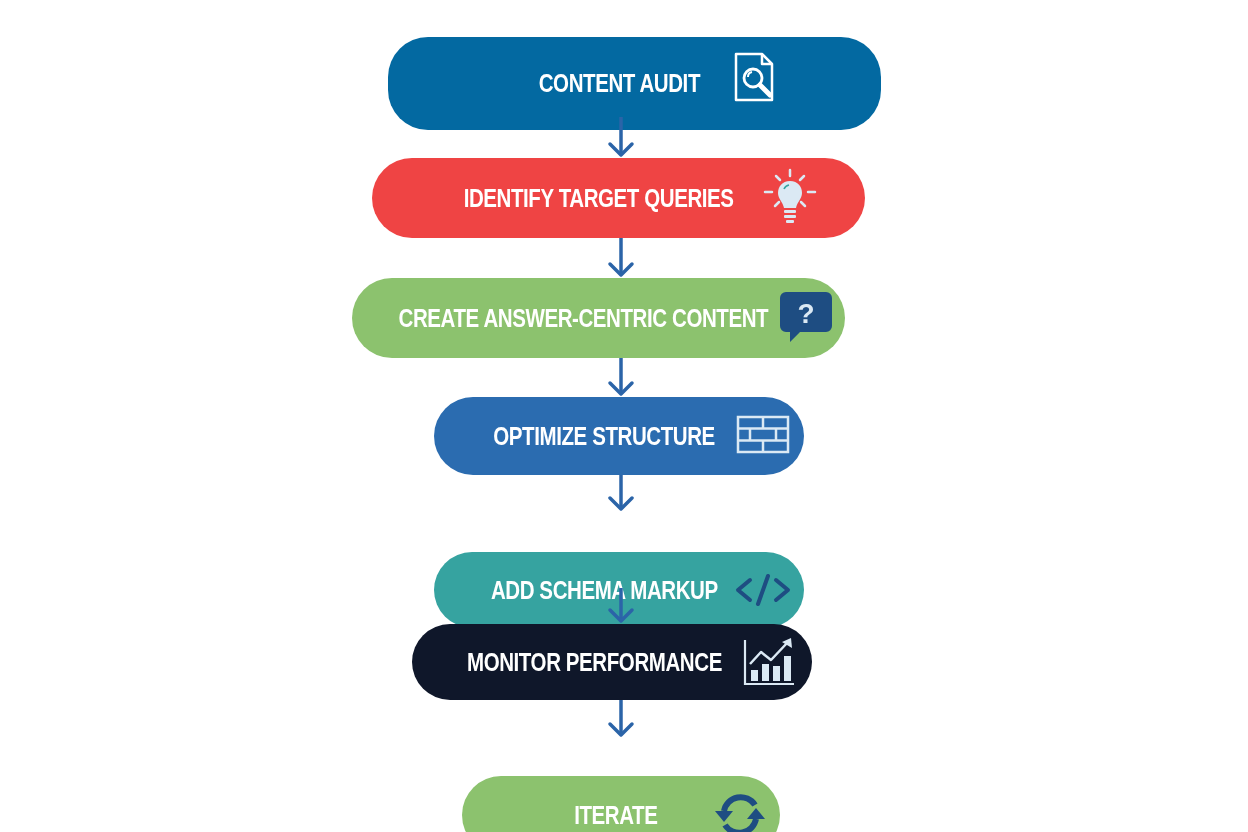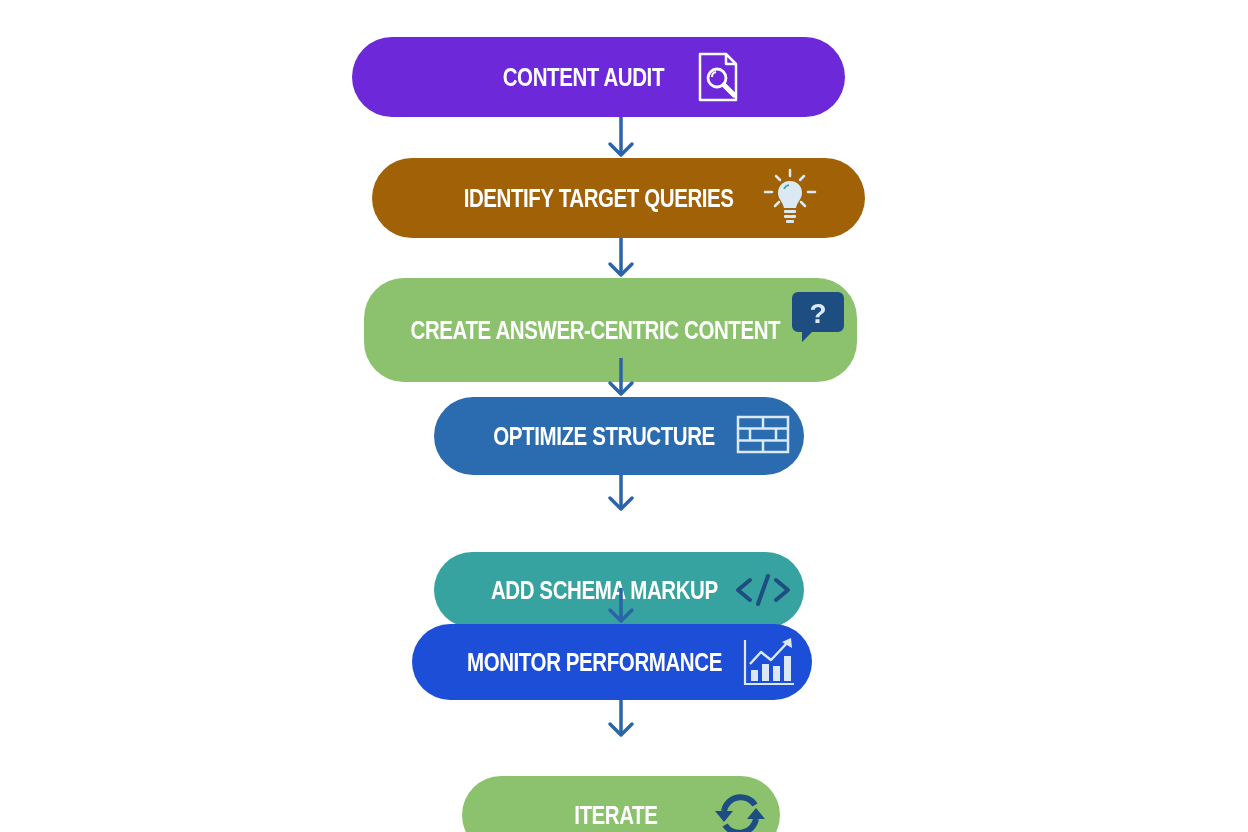--- a/index.html
+++ b/index.html
@@ -41,41 +41,41 @@
     }
     .arrow {
       position: absolute;
       width: 30px;
     }
     .arrow svg { display: block; }
   </style>
 </head>
 <body>
 
-<div class="step" style="left:352px; top:37px; width:493px; height:80px; background:#6d28d9;">
+<div class="step" style="left:388px; top:37px; width:493px; height:93px; background:#0369a1;">
   <span class="step-label" style="margin-left:-30px;">CONTENT AUDIT</span>
   <span class="step-icon" style="left:342px; top:14px; width:50px; height:52px;">
     <svg width="46" height="52" viewBox="0 0 46 52">
       <path d="M4 3 H30 L40 13 V49 H4 Z" fill="none" stroke="#ffffff" stroke-width="2.5" stroke-linejoin="round"></path>
       <path d="M30 3 V13 H40" fill="none" stroke="#ffffff" stroke-width="2.5" stroke-linejoin="round"></path>
       <circle cx="21" cy="27" r="9" fill="none" stroke="#ffffff" stroke-width="2.8"></circle>
       <path d="M16 26 A5 5 0 0 1 20 21" fill="none" stroke="#ffffff" stroke-width="2"></path>
       <path d="M28 34 L38 44" stroke="#ffffff" stroke-width="5" stroke-linecap="round"></path>
     </svg>
   </span>
 </div>
 
 <div class="arrow" style="left:606px; top:117px; height:41px;">
   <svg width="30" height="41" viewBox="0 0 30 41">
     <line x1="15" y1="0" x2="15" y2="38" stroke="#2b64a8" stroke-width="3.5"></line>
     <polyline points="4,27 15,38 26,27" fill="none" stroke="#2b64a8" stroke-width="3.5" stroke-linecap="round" stroke-linejoin="round"></polyline>
   </svg>
 </div>
 
-<div class="step" style="left:372px; top:158px; width:493px; height:80px; background:#a16207;">
+<div class="step" style="left:372px; top:158px; width:493px; height:80px; background:#ef4444;">
   <span class="step-label" style="margin-left:-40px;">IDENTIFY TARGET QUERIES</span>
   <span class="step-icon" style="left:390px; top:10px; width:56px; height:60px;">
     <svg width="56" height="60" viewBox="0 0 56 60">
       <g stroke="#dbe9f4" stroke-width="2.5" stroke-linecap="round">
         <line x1="28" y1="2" x2="28" y2="8"></line>
         <line x1="14" y1="8" x2="18" y2="12"></line>
         <line x1="42" y1="8" x2="38" y2="12"></line>
         <line x1="3" y1="24" x2="10" y2="24"></line>
         <line x1="46" y1="24" x2="53" y2="24"></line>
         <line x1="13" y1="38" x2="17" y2="34"></line>
@@ -90,21 +90,21 @@
   </span>
 </div>
 
 <div class="arrow" style="left:606px; top:238px; height:40px;">
   <svg width="30" height="40" viewBox="0 0 30 40">
     <line x1="15" y1="0" x2="15" y2="37" stroke="#2b64a8" stroke-width="3.5"></line>
     <polyline points="4,26 15,37 26,26" fill="none" stroke="#2b64a8" stroke-width="3.5" stroke-linecap="round" stroke-linejoin="round"></polyline>
   </svg>
 </div>
 
-<div class="step" style="left:364px; top:278px; width:493px; height:104px; background:#8cc26e;">
+<div class="step" style="left:352px; top:278px; width:493px; height:80px; background:#8cc26e;">
   <span class="step-label" style="margin-left:-30px;">CREATE ANSWER-CENTRIC CONTENT</span>
   <span class="step-icon" style="left:428px; top:12px; width:54px; height:56px;">
     <svg width="54" height="56" viewBox="0 0 54 56">
       <path d="M6 2 H46 A6 6 0 0 1 52 8 V36 A6 6 0 0 1 46 42 H20 L10 52 V42 H6 A6 6 0 0 1 0 36 V8 A6 6 0 0 1 6 2 Z" fill="#1e4d82"></path>
       <text x="26" y="33" text-anchor="middle" font-family="Liberation Sans, sans-serif" font-weight="bold" font-size="28" fill="#dbe9f4">?</text>
     </svg>
   </span>
 </div>
 
 <div class="arrow" style="left:606px; top:358px; height:39px;">
@@ -151,21 +151,21 @@
   </span>
 </div>
 
 <div class="arrow" style="left:606px; top:588px; height:36px;">
   <svg width="30" height="36" viewBox="0 0 30 36">
     <line x1="15" y1="0" x2="15" y2="33" stroke="#2b64a8" stroke-width="3.5"></line>
     <polyline points="4,22 15,33 26,22" fill="none" stroke="#2b64a8" stroke-width="3.5" stroke-linecap="round" stroke-linejoin="round"></polyline>
   </svg>
 </div>
 
-<div class="step" style="left:412px; top:624px; width:400px; height:76px; background:#1d4ed8;">
+<div class="step" style="left:412px; top:624px; width:400px; height:76px; background:#0f172a;">
   <span class="step-label" style="margin-left:-35px;">MONITOR PERFORMANCE</span>
   <span class="step-icon" style="left:330px; top:12px; width:54px; height:52px;">
     <svg width="54" height="52" viewBox="0 0 54 52">
       <g fill="none" stroke="#dbe9f4" stroke-width="2.2">
         <polyline points="3,4 3,48 52,48"></polyline>
       </g>
       <rect x="9" y="34" width="7" height="11" fill="#dbe9f4"></rect>
       <rect x="20" y="28" width="7" height="17" fill="#dbe9f4"></rect>
       <rect x="31" y="30" width="7" height="15" fill="#dbe9f4"></rect>
       <rect x="42" y="20" width="7" height="25" fill="#dbe9f4"></rect>

